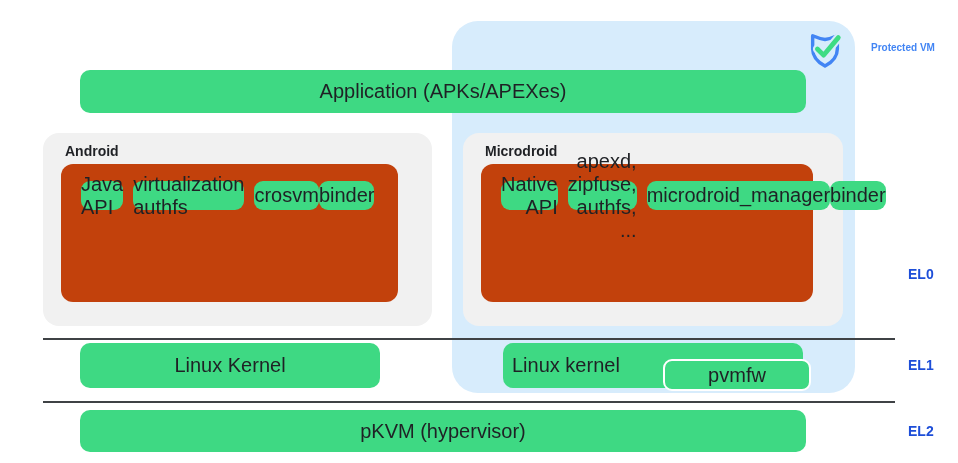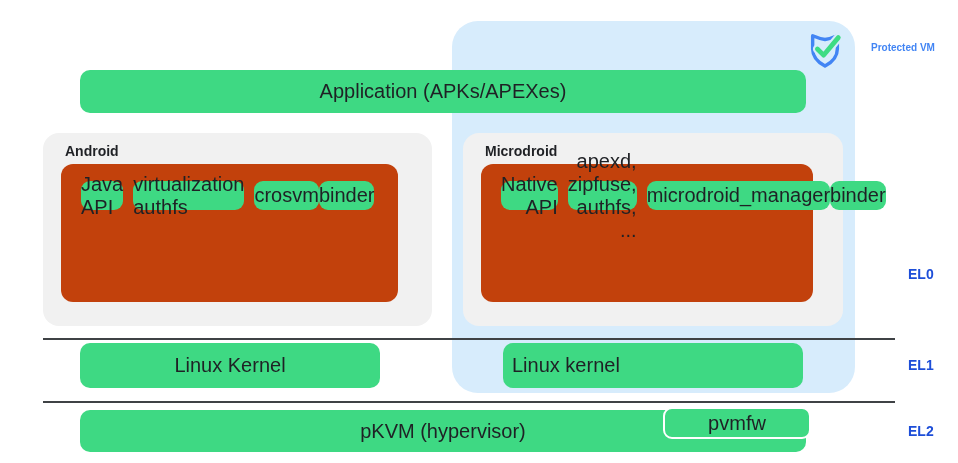--- a/index.html
+++ b/index.html
@@ -55,21 +55,21 @@
   .el-label{left:908px;font-size:14px;font-weight:bold;color:#1d4ed8;}
 
   
   .kernel-host{left:80px;top:343px;width:300px;height:45px;border-radius:10px;}
   .kernel-guest{
     left:503px;top:343px;width:300px;height:45px;border-radius:10px;
     justify-content:flex-start;padding-left:9px;
   }
   .pvmfw{
     left:663px;top:359px;width:148px;height:32px;border-radius:9px;
-    border:2px solid #ffffff;z-index:3;margin-top:48px;
+    border:2px solid #ffffff;z-index:3;
   }
 
   
   .pkvm-bar{left:80px;top:410px;width:726px;height:42px;border-radius:10px;}
 </style>
 </head>
 <body>
 
 <div class="canvas">
 

